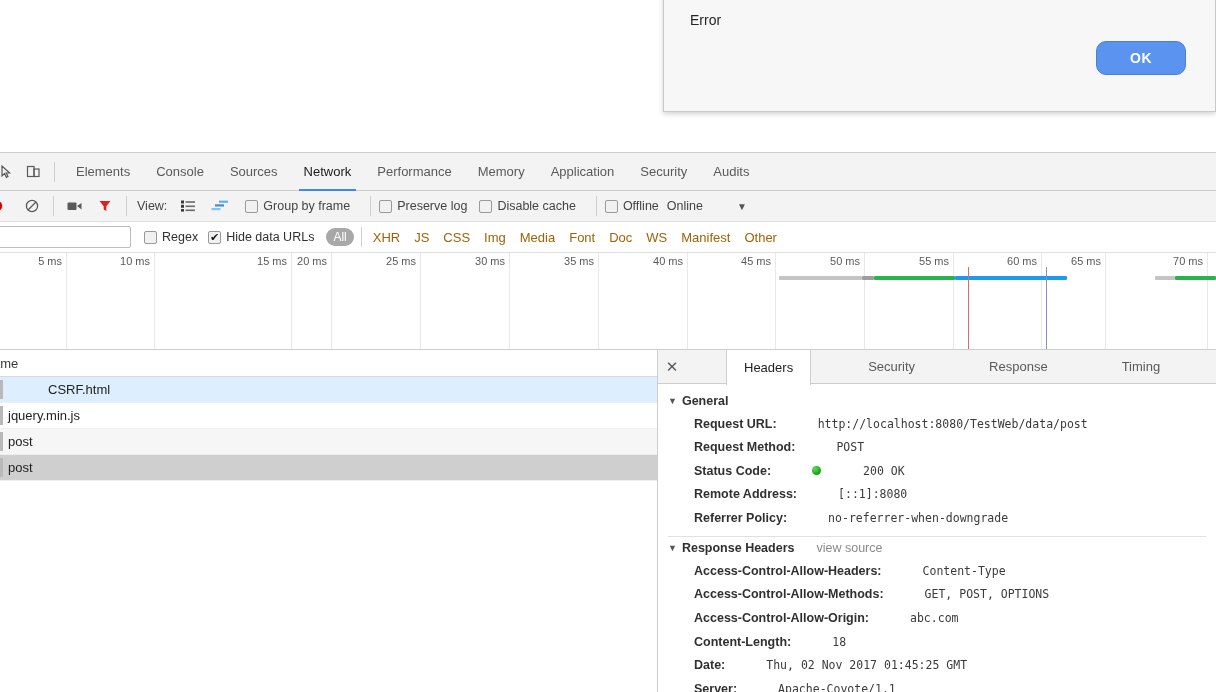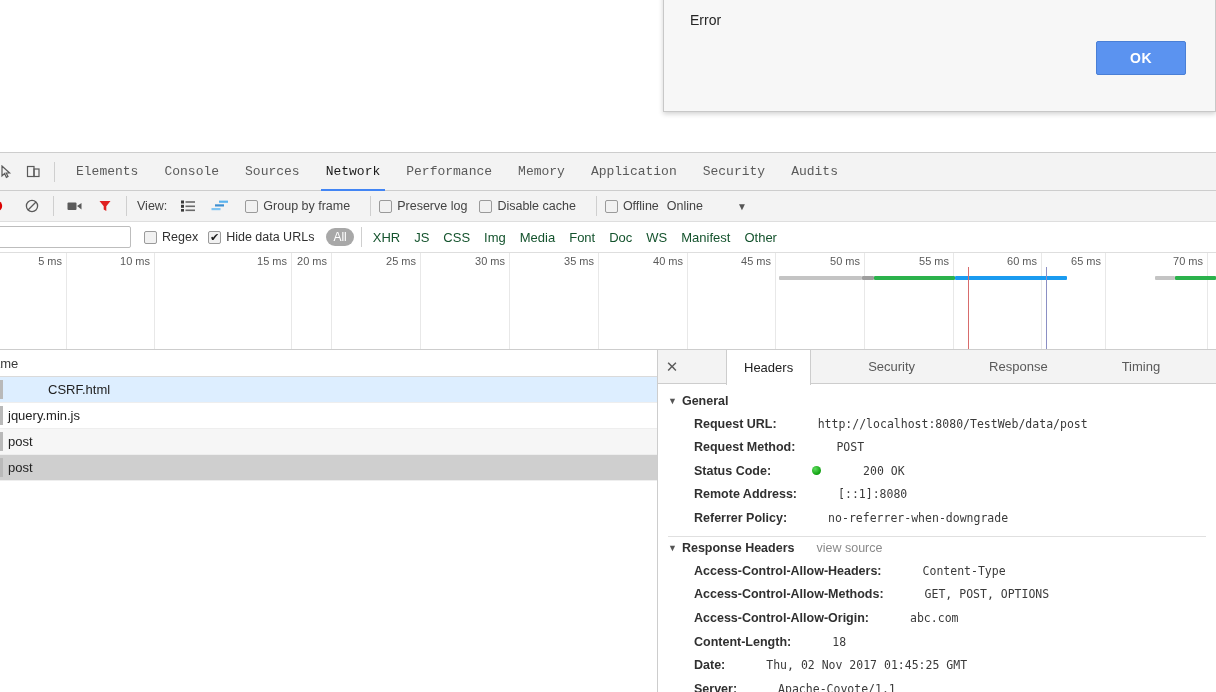--- a/index.html
+++ b/index.html
@@ -25,21 +25,21 @@
   .dialog-msg {
     position: absolute; left: 26px; top: 20px;
     font-size: 14px; color: #252525;
     font-family: "Liberation Sans", sans-serif;
   }
   .dialog-btn {
     position: absolute; right: 29px; top: 49px;
     width: 90px; height: 34px;
     background: #5b93f0;
     border: 1px solid #4a7fd6;
-    border-radius: 2px;
+    border-radius: 10px;
     color: #ffffff;
     font-size: 14px; font-weight: bold;
     font-family: "Liberation Sans", sans-serif;
     letter-spacing: .4px;
     cursor: pointer;
     display: flex; align-items: center; justify-content: center;
   }
 
   
   .devtools {
@@ -50,21 +50,20 @@
     display: flex; flex-direction: column;
   }
 
   
   .tabstrip {
     height: 38px; min-height: 38px;
     background: #f3f3f3;
     border-bottom: 1px solid #cdcdcd;
     display: flex; align-items: center;
     position: relative;
-    font-family: Liberation Mono, monospace;
   }
   .tb-icon {
     width: 26px; height: 26px;
     display: flex; align-items: center; justify-content: center;
     cursor: pointer; color: #5a5a5a;
   }
   .tb-icon.first { margin-left: -6px; }
   .vsep { width: 1px; height: 20px; background: #cfcfcf; margin: 0 8px; }
   .tab {
     height: 38px; padding: 0 13px;
@@ -119,21 +118,21 @@
     color: #8a8a8a; font-size: 13px;
     overflow: hidden;
   }
   .type-pill {
     padding: 2px 7px; border-radius: 9px;
     background: #a8a8a8; color: #ffffff;
     font-size: 12px; cursor: pointer;
     margin-right: 3px;
   }
   .type-item {
-    padding: 2px 7px; color: #14532d; cursor: pointer;
+    padding: 2px 7px; color: #a16207; cursor: pointer;
     font-size: 13px; white-space: nowrap;
   }
 
   
   .overview {
     height: 97px; min-height: 97px;
     background: #ffffff;
     border-bottom: 1px solid #cdcdcd;
     position: relative; overflow: hidden;
   }

